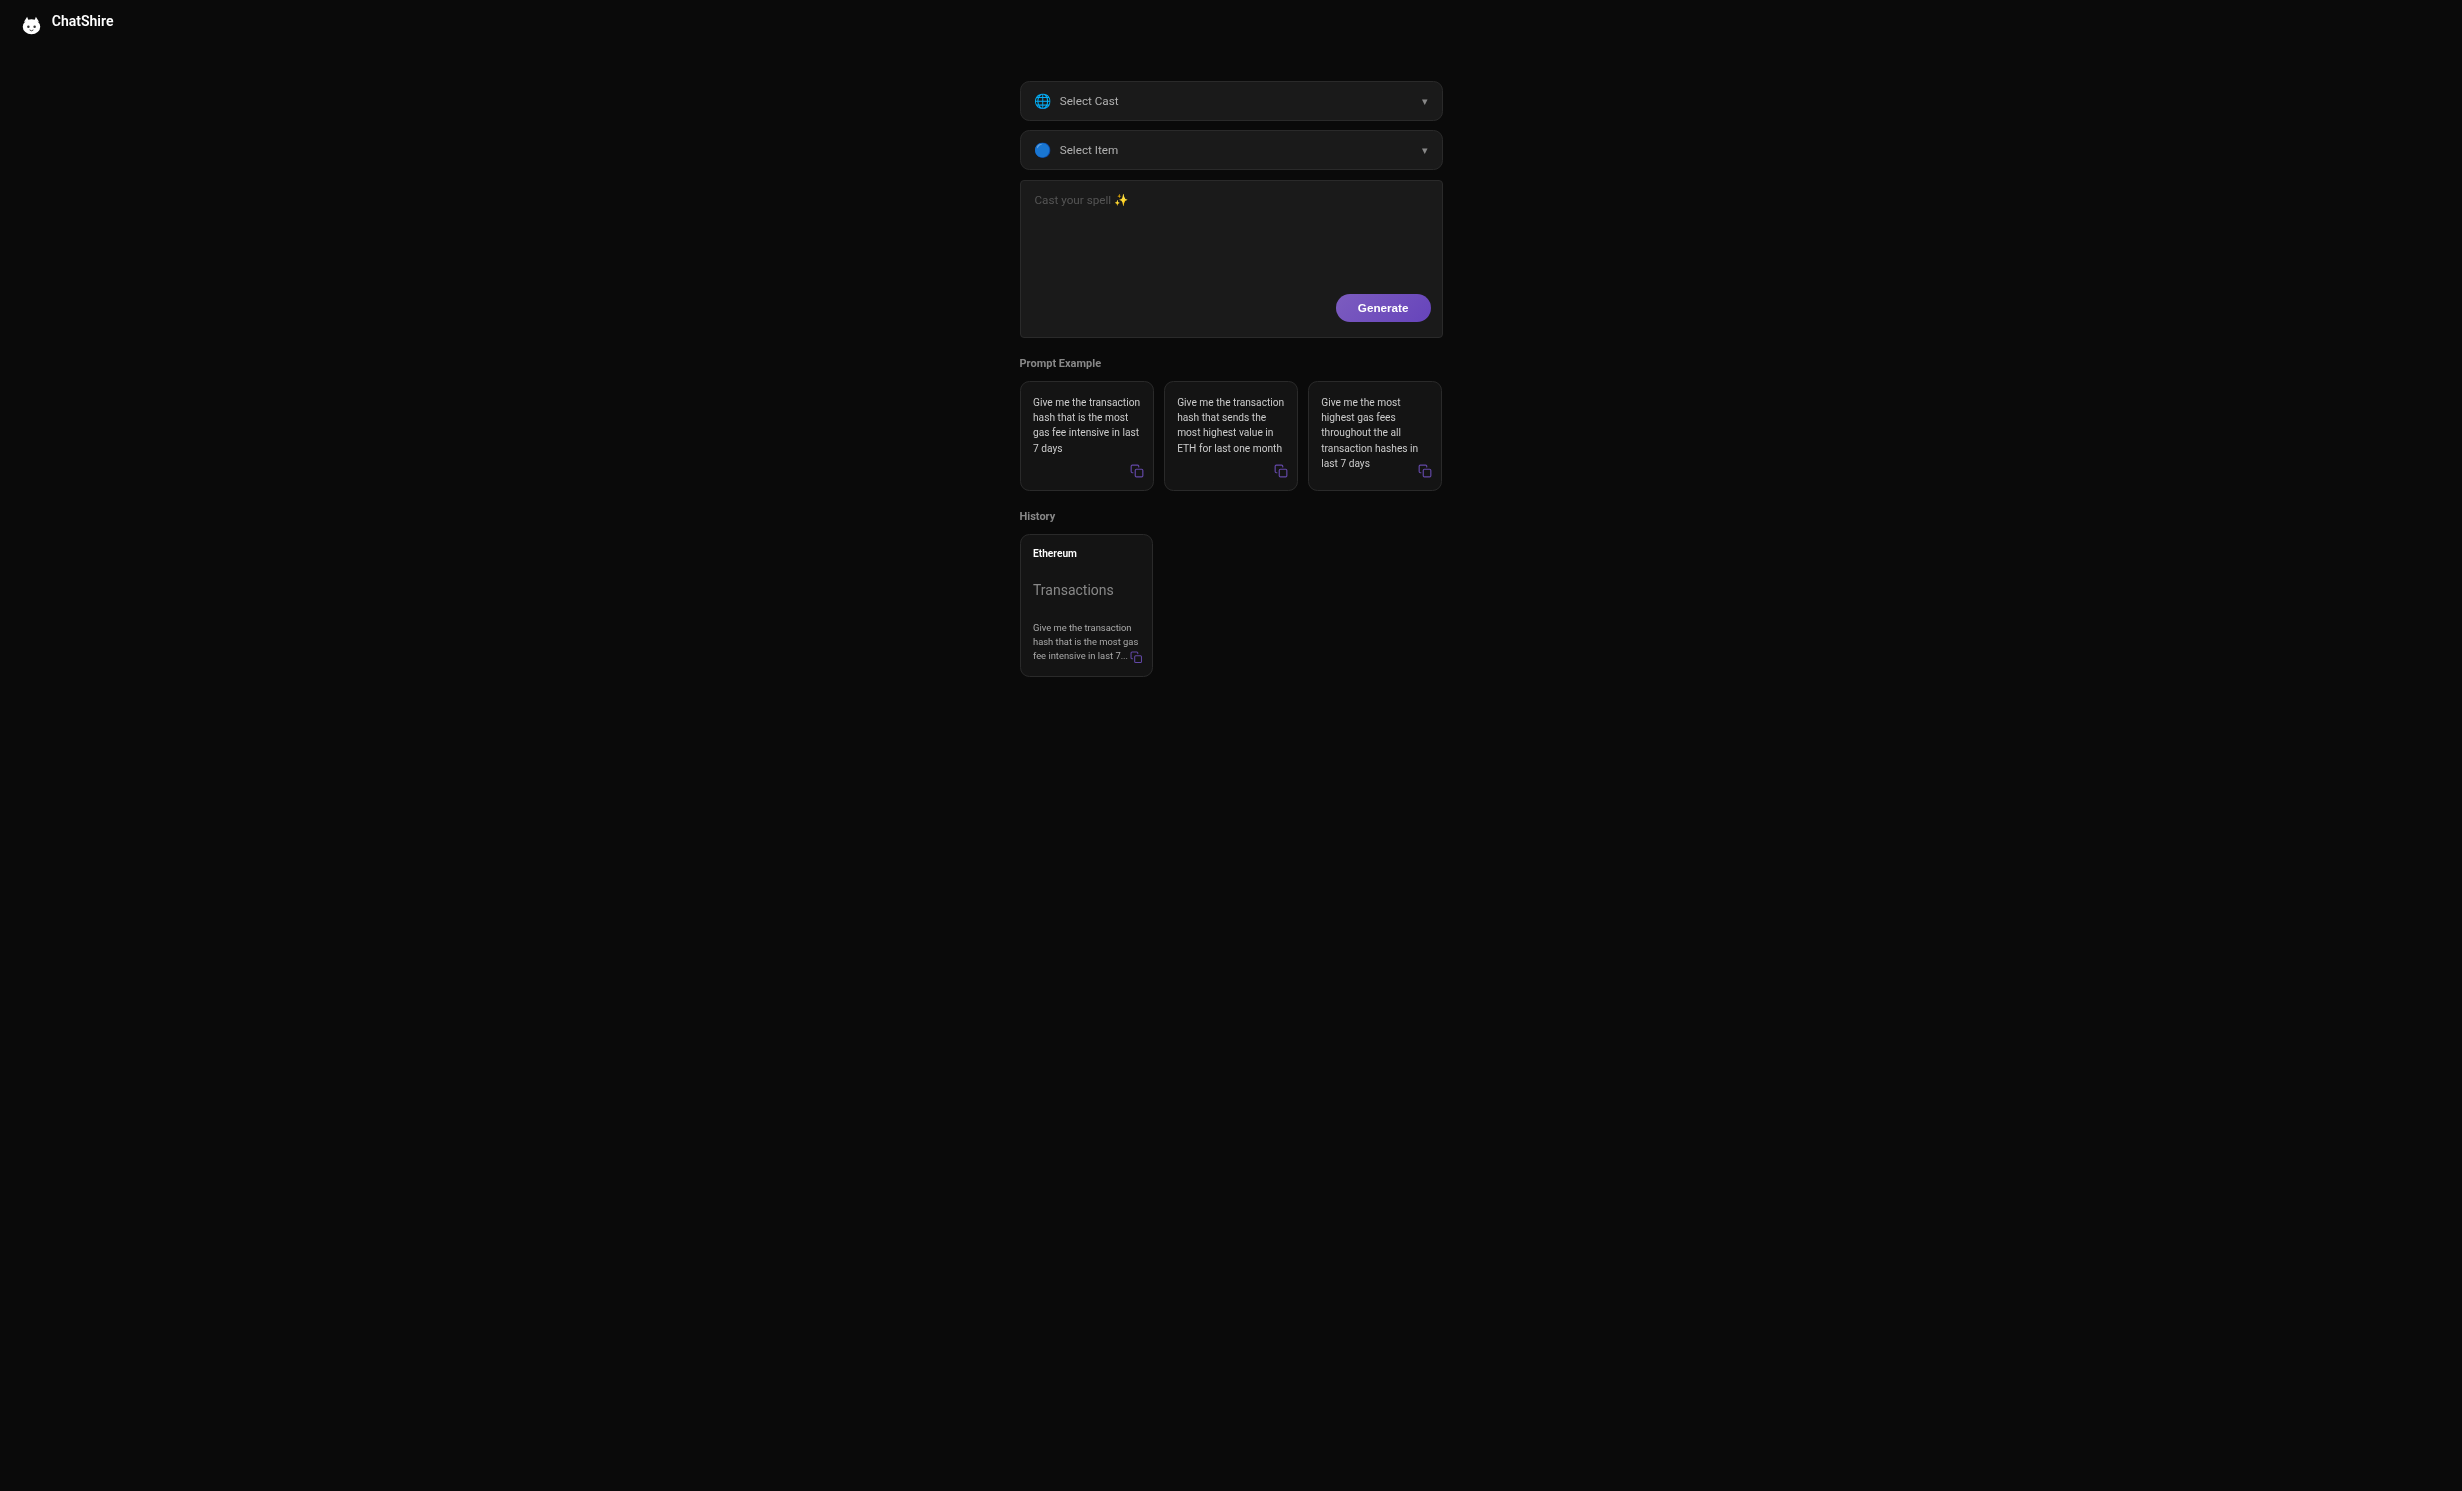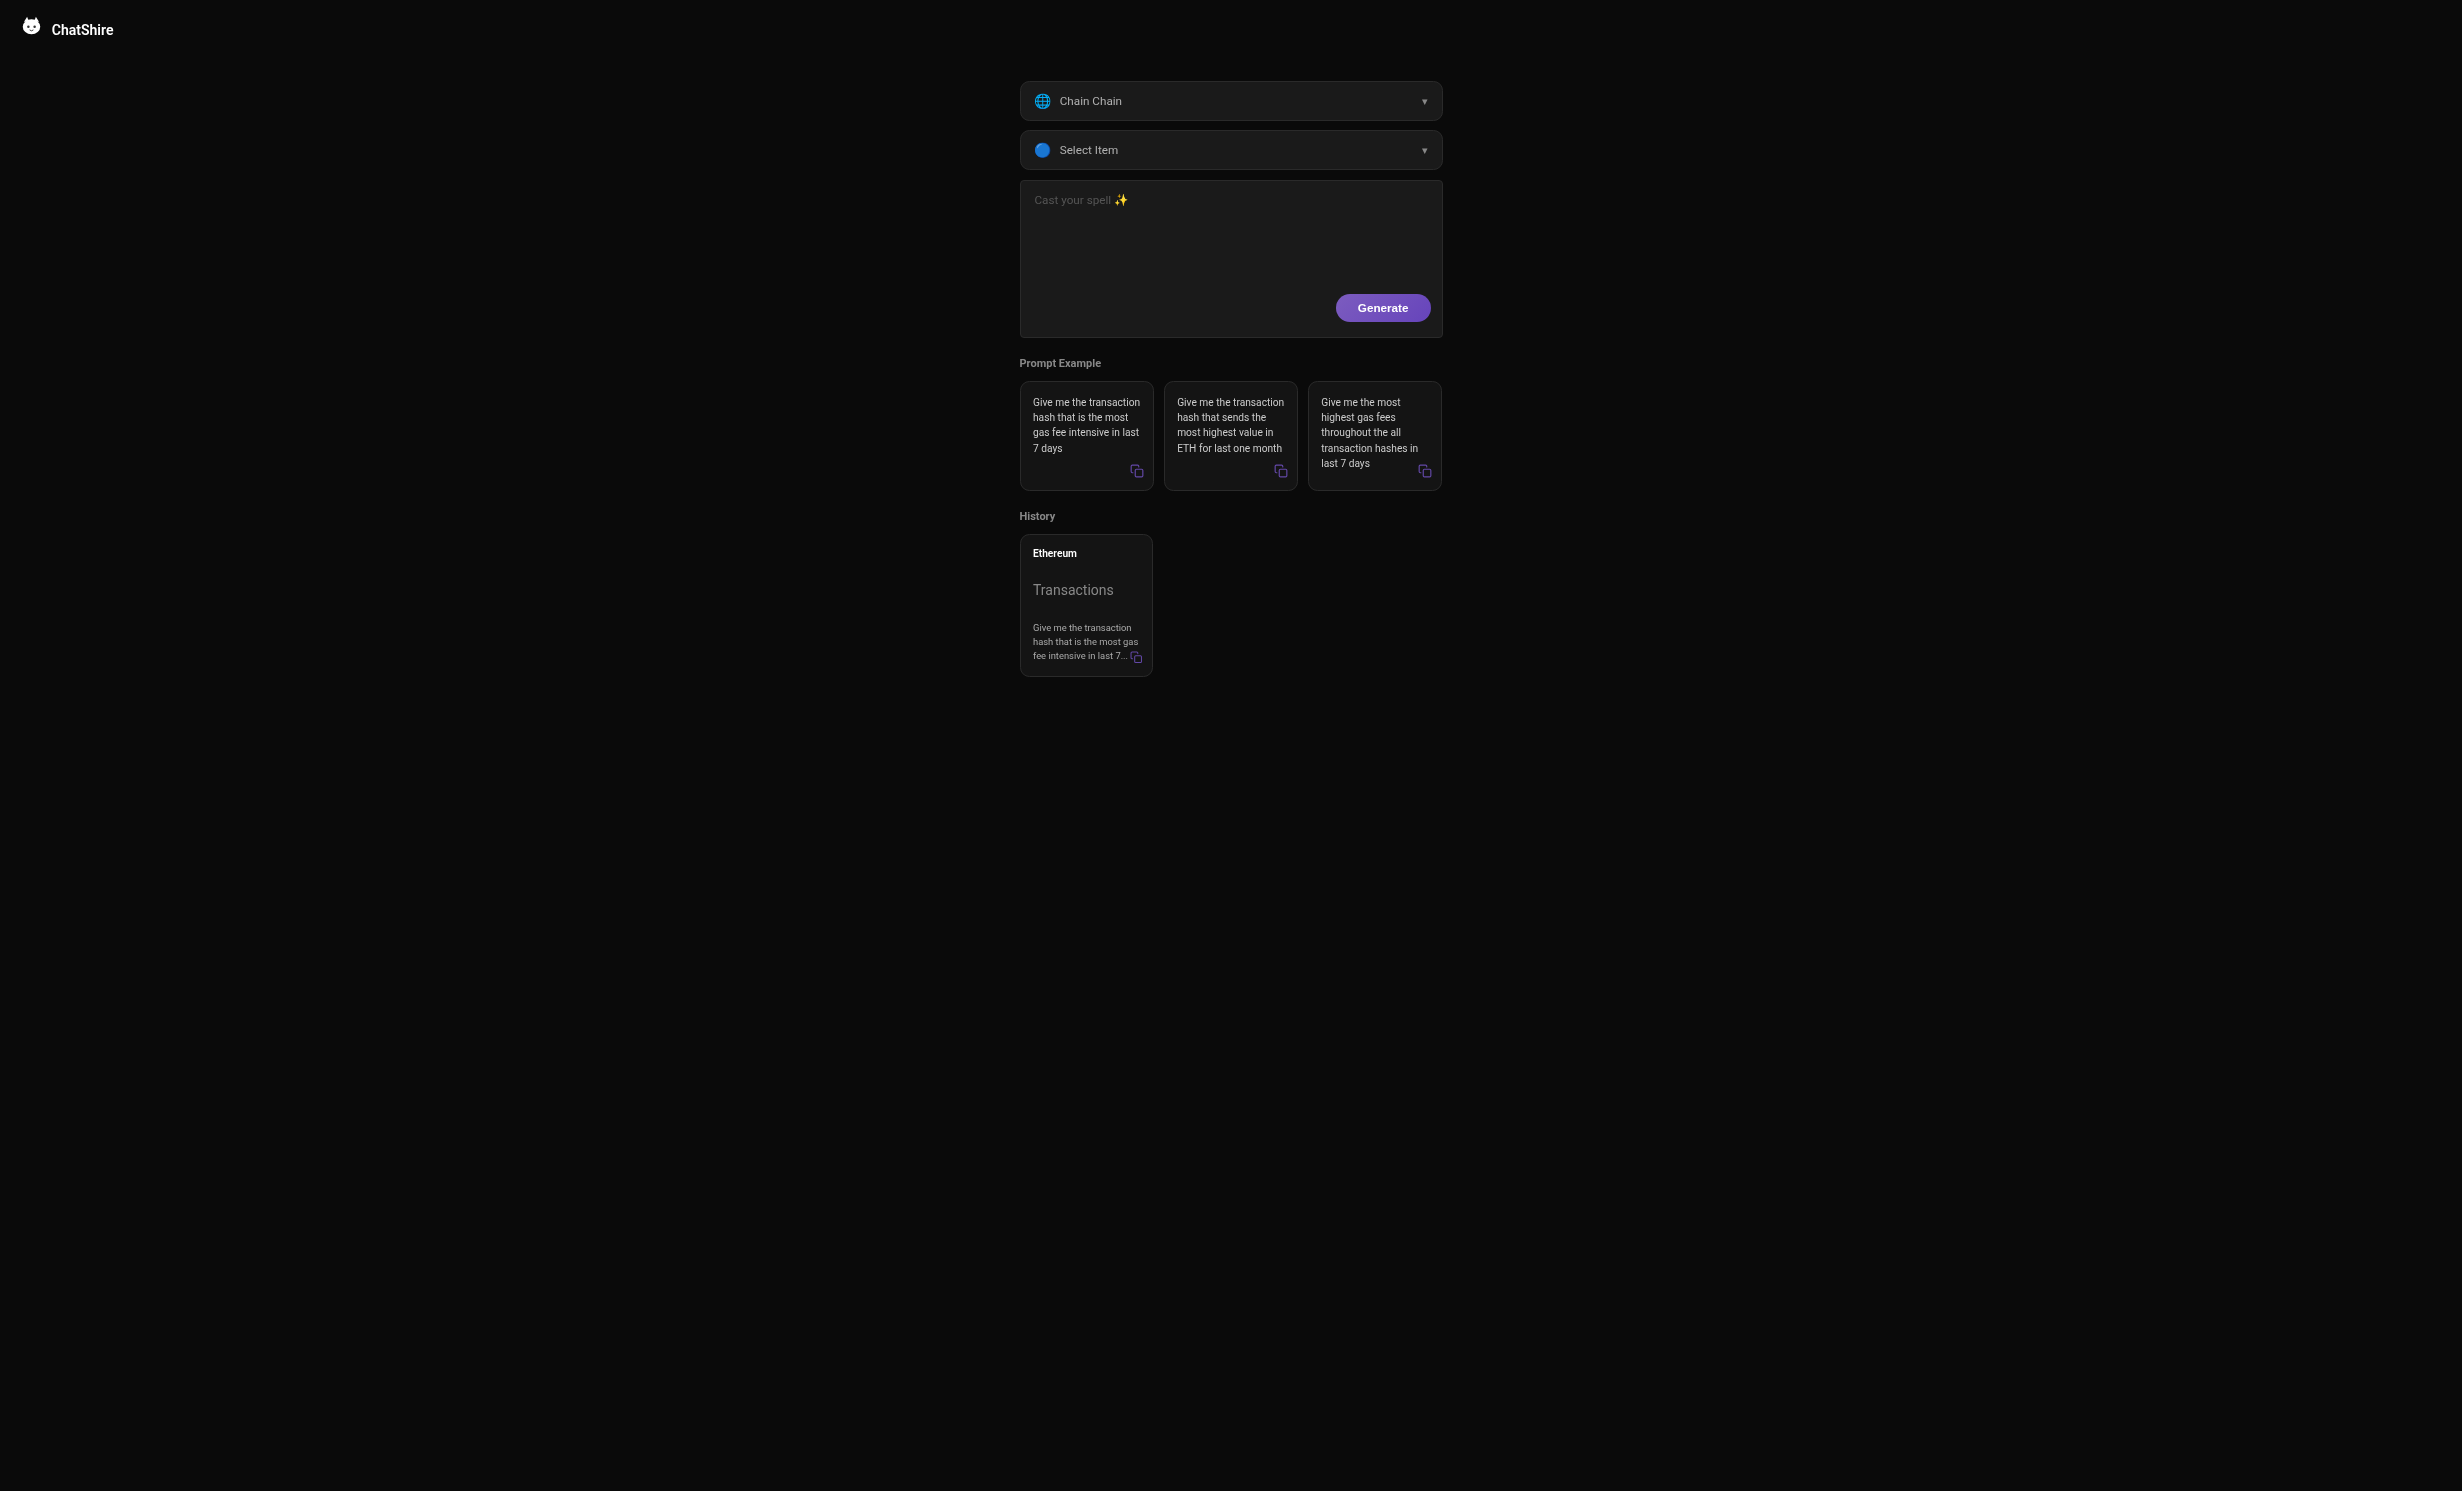--- a/index.html
+++ b/index.html
@@ -20,21 +20,21 @@
     
     .header {
       display: flex;
       align-items: center;
       padding: 12.5px 19px;
       background-color: #0a0a0a;
     }
 
     .logo-container {
       display: flex;
-      align-items: flex-end;
+      align-items: flex-start;
       gap: 7.8px;
     }
 
     .logo-icon {
       width: 25px;
       height: 25px;
     }
 
     .logo-text {
       color: #ffffff;
@@ -263,21 +263,21 @@
   </div>
 </div>
 
 <div class="main-content">
 
   <div class="center-panel">
 
     <div class="dropdown">
       <div class="dropdown-left">
         <span class="dropdown-icon">🌐</span>
-        <span>Chain Chain</span>
+        <span>Select Cast</span>
       </div>
       <span class="dropdown-arrow">▾</span>
     </div>
 
     <div class="dropdown">
       <div class="dropdown-left">
         <span class="dropdown-icon">🔵</span>
         <span>Select Item</span>
       </div>
       <span class="dropdown-arrow">▾</span>

